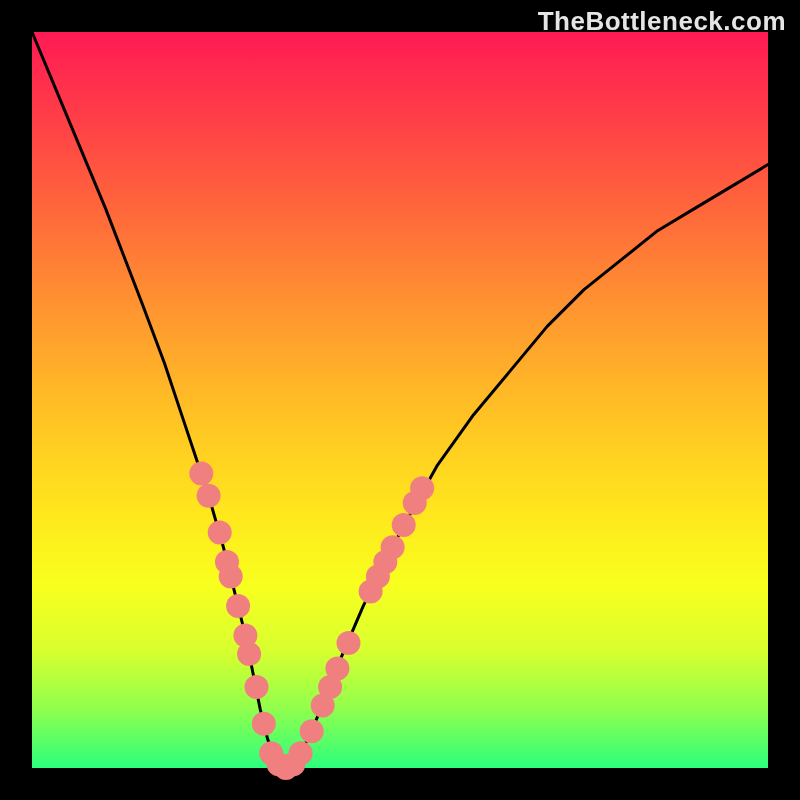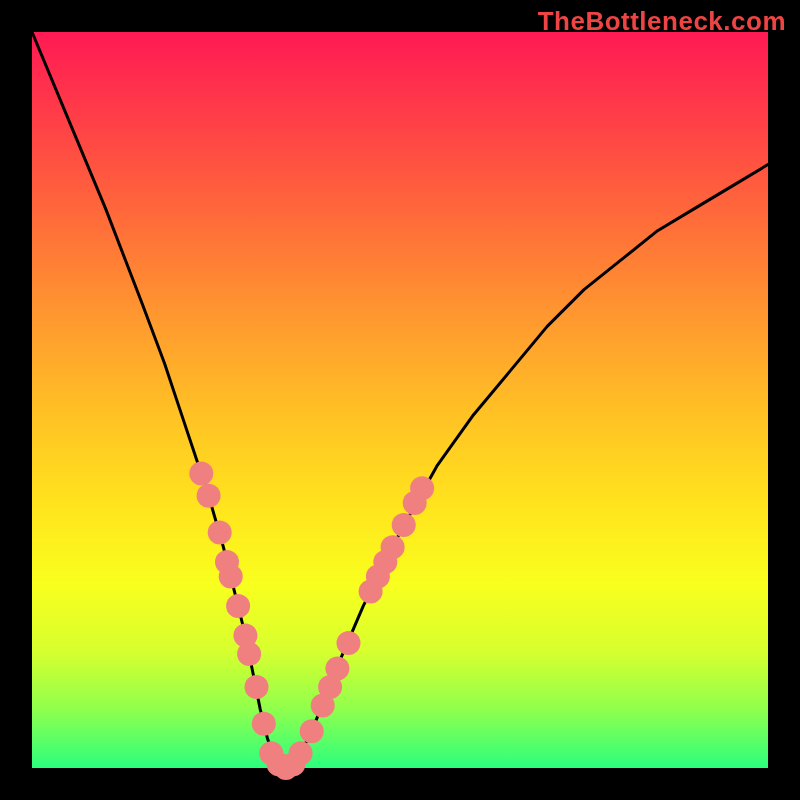--- a/index.html
+++ b/index.html
@@ -36,21 +36,21 @@
       #90ff4d 92%,
       #2bff7d 100%);
   }
   .watermark {
     position: absolute;
     top: 6px;
     right: 14px;
     font-family: Arial, Helvetica, sans-serif;
     font-size: 26px;
     font-weight: 600;
-    color: #ef4444;
+    color: #e5e5e5;
     letter-spacing: 0.5px;
     user-select: none;
   }
   svg {
     position: absolute;
     left: 0;
     top: 0;
   }
 </style>
 </head>

